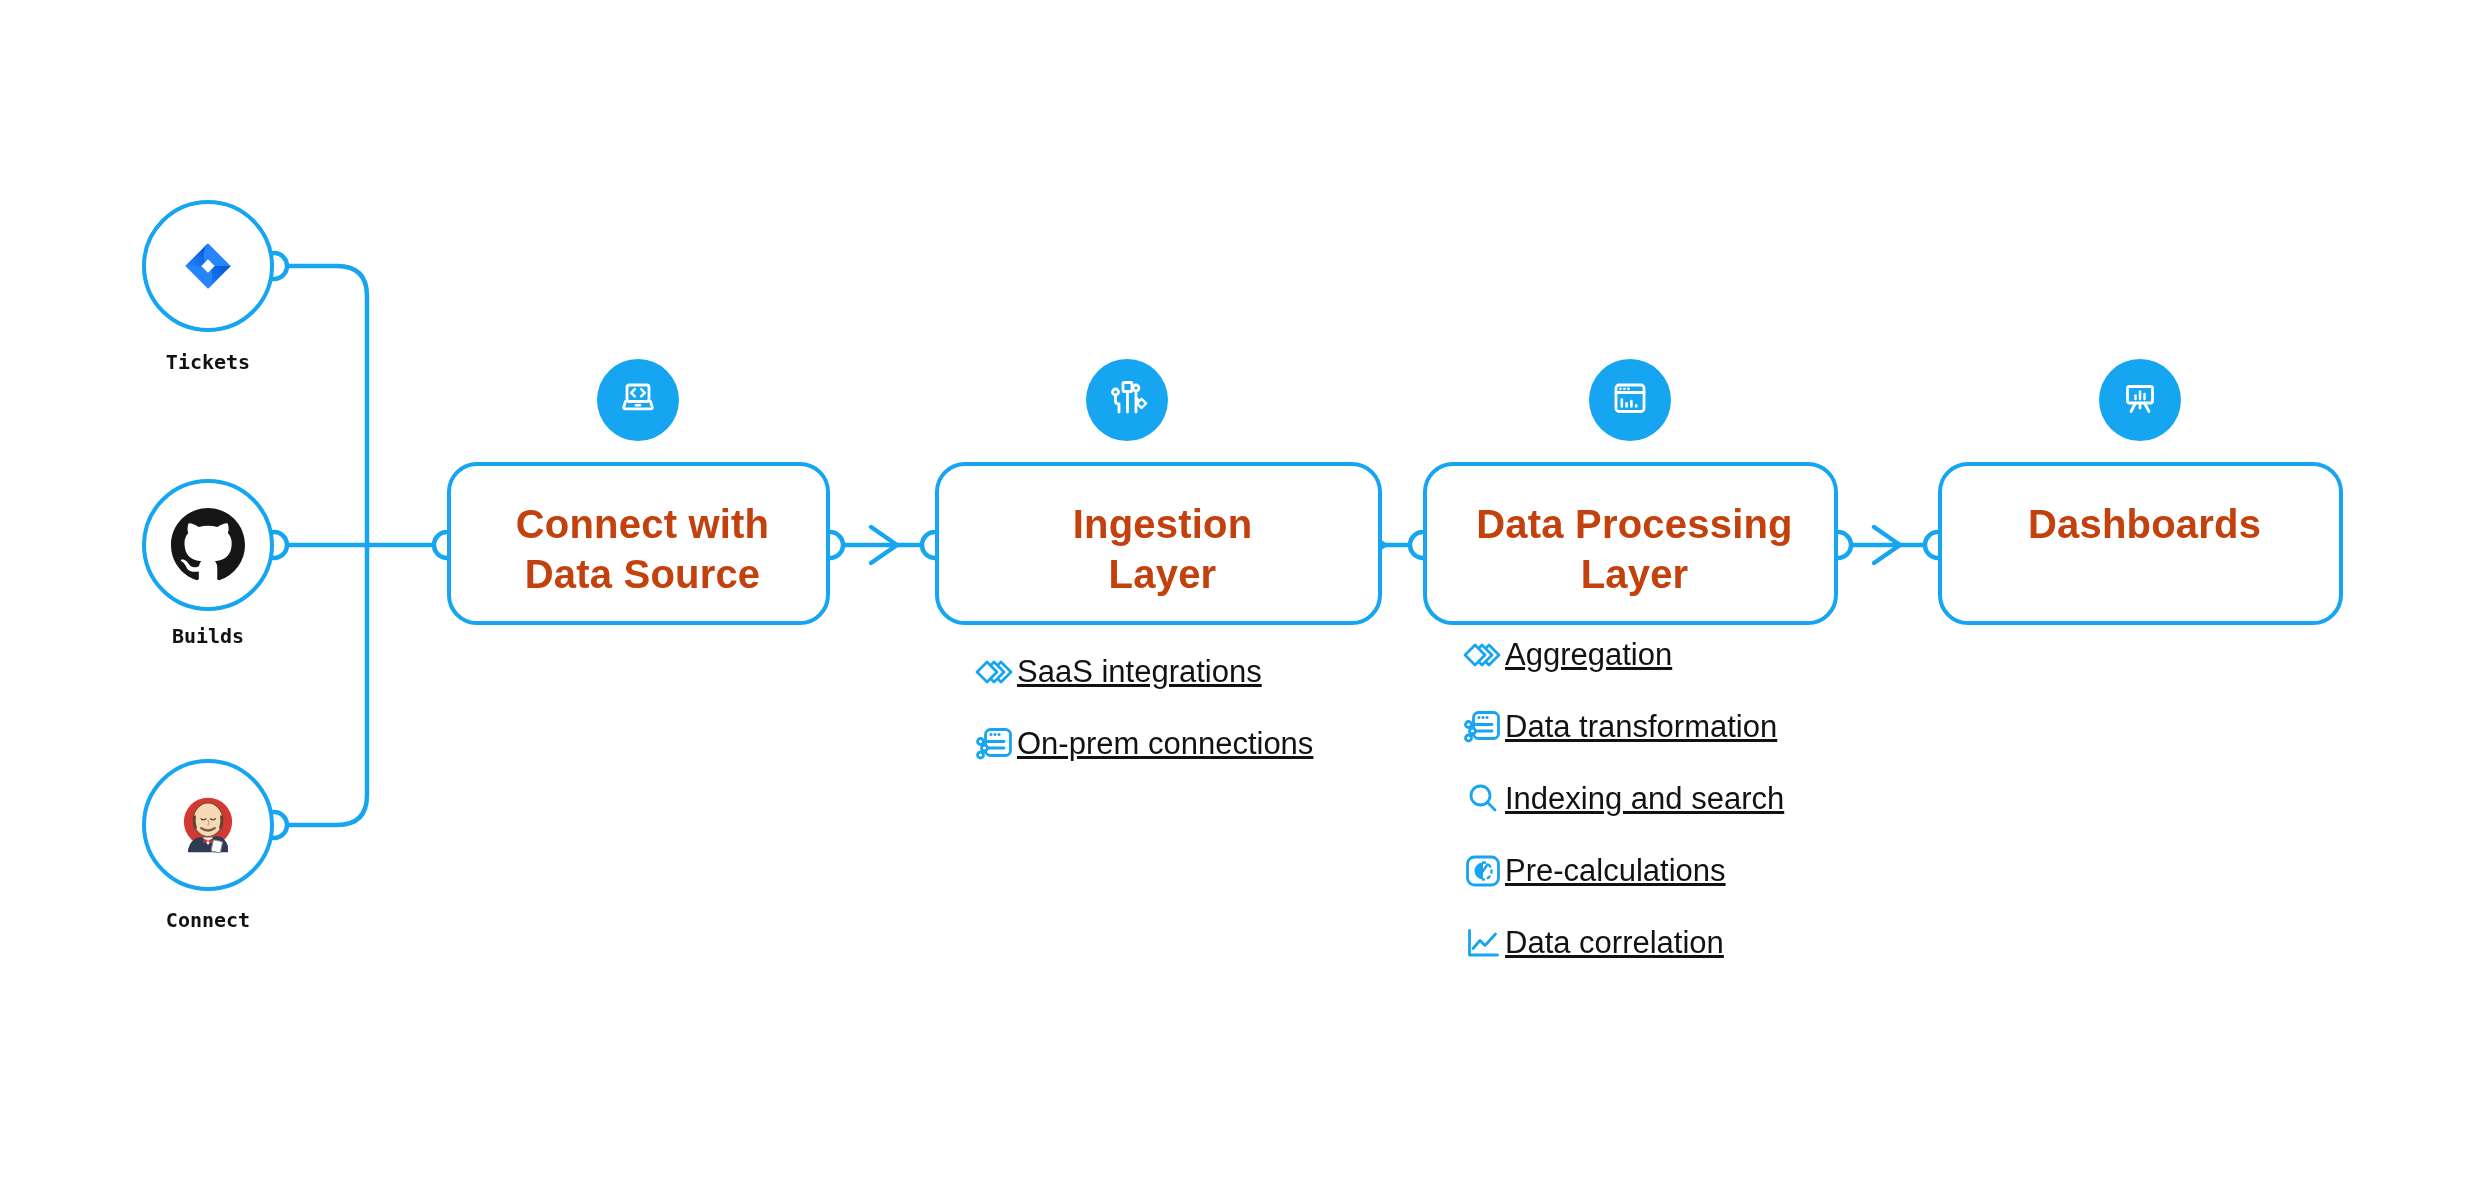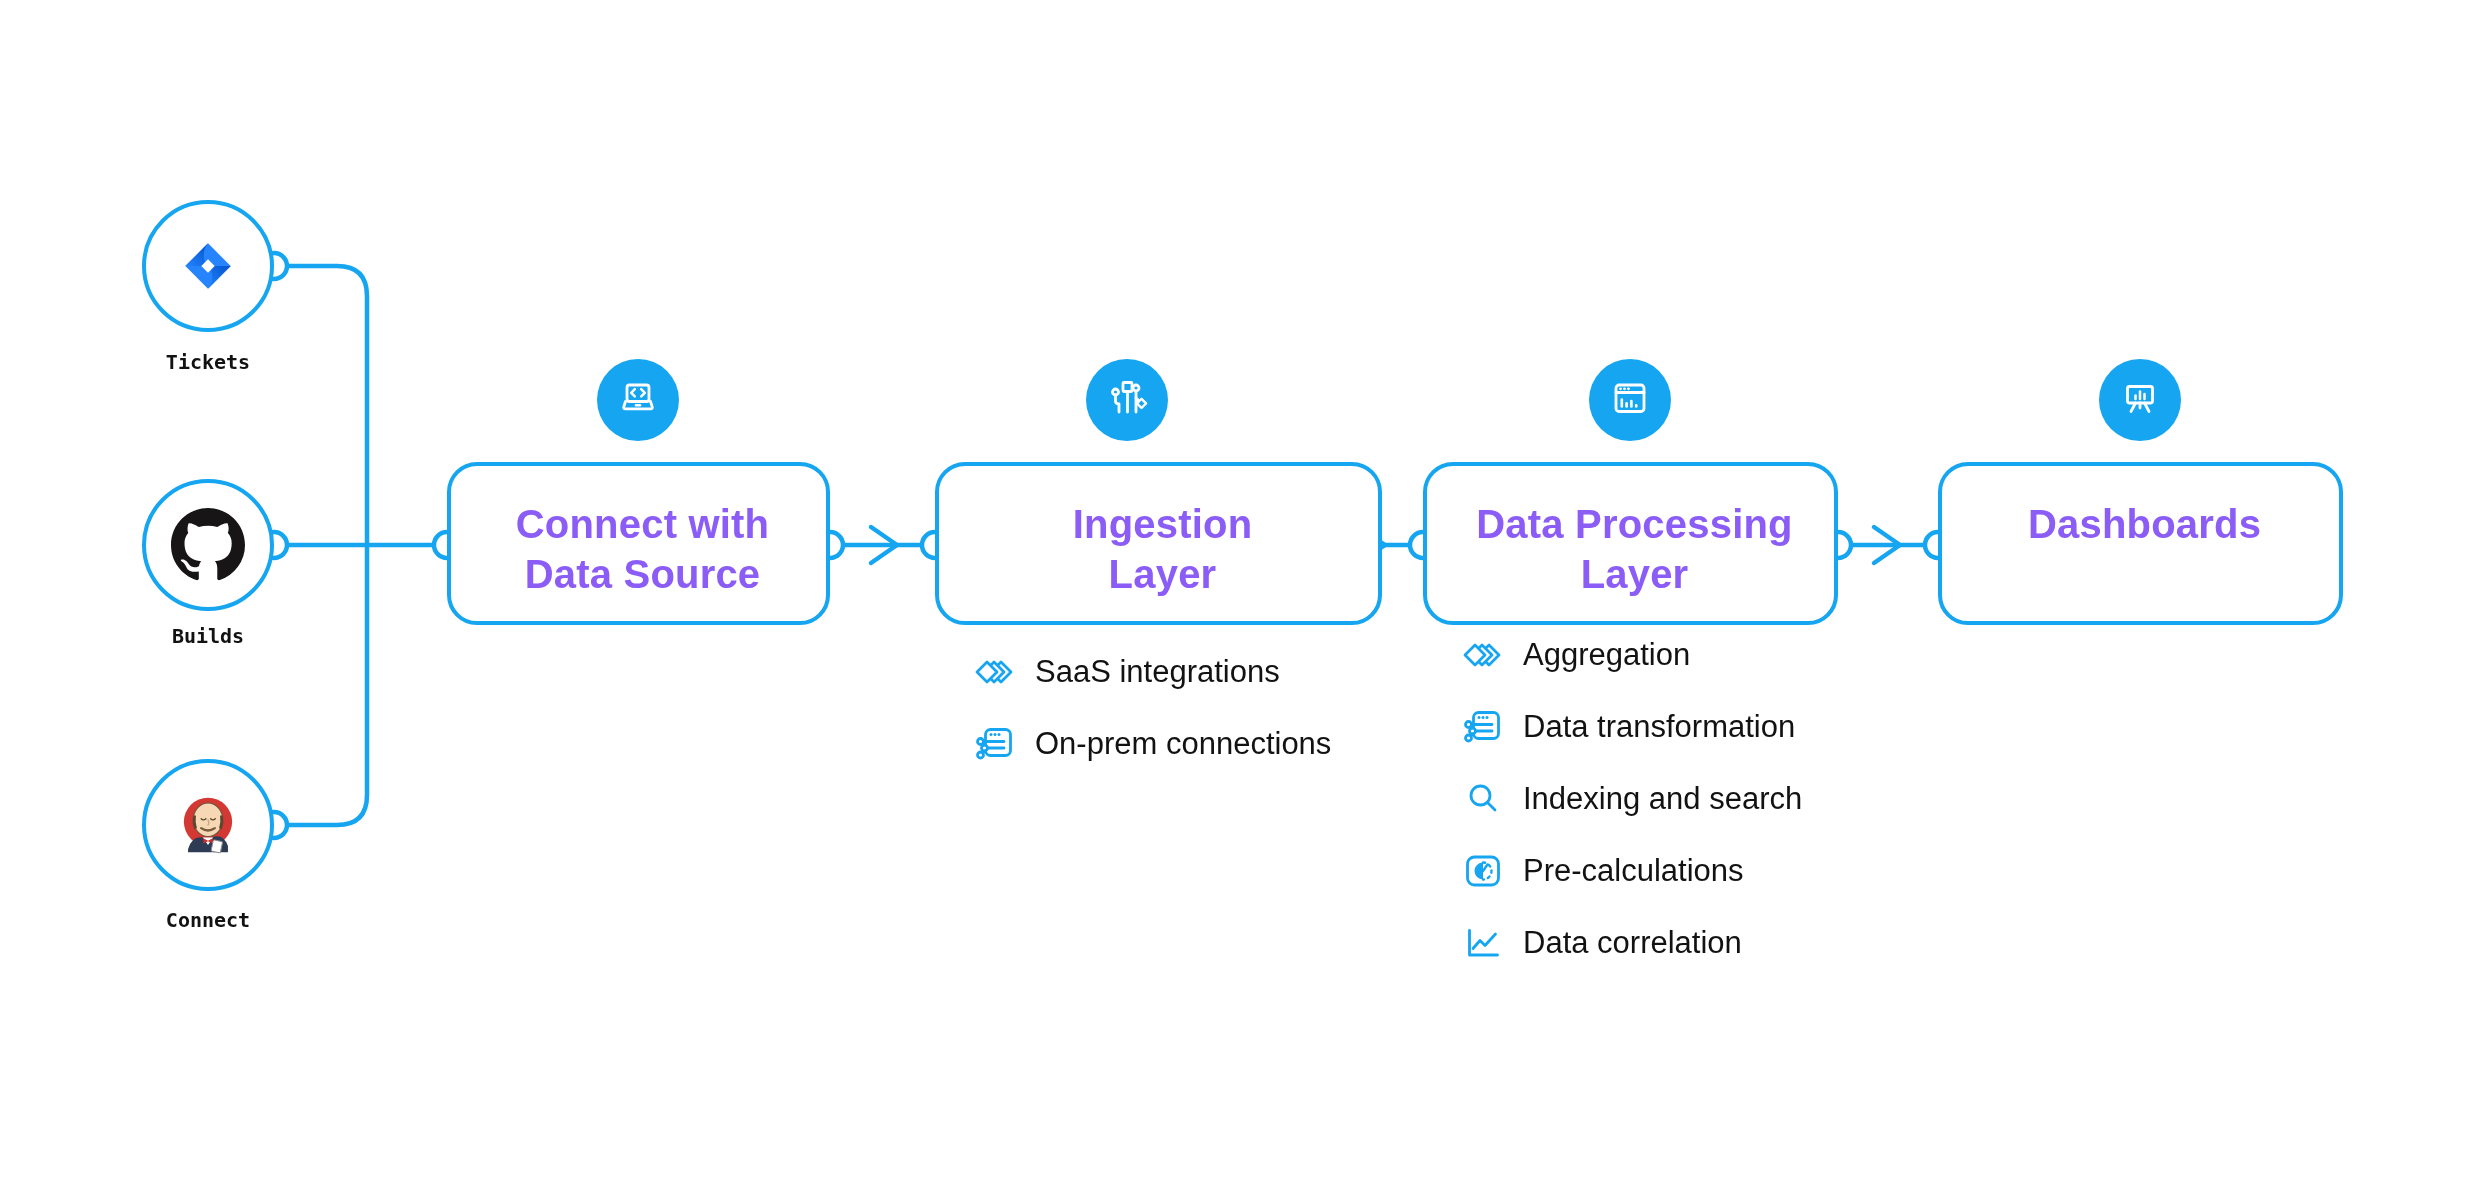--- a/index.html
+++ b/index.html
@@ -22,30 +22,30 @@
 
   
   .stage-box{
     position:absolute;top:462px;height:163px;box-sizing:border-box;background:#fff;
     border:4px solid #16A5F0;border-radius:30px;
     display:flex;align-items:center;justify-content:center;
   }
   .stage-title{transform:translateY(5px);}
   .title-line{
     display:block;height:50px;line-height:50px;text-align:center;
-    font-size:40px;font-weight:700;color:#8b5cf6;letter-spacing:.2px;margin-left:8px;
+    font-size:40px;font-weight:700;color:#c2410c;letter-spacing:.2px;margin-left:8px;
   }
   .stage-icon{
     position:absolute;top:359px;width:82px;height:82px;border-radius:50%;
     background:#16A5F0;display:flex;align-items:center;justify-content:center;
   }
 
   
   .feature-list{position:absolute;display:flex;flex-direction:column;gap:28px;}
-  .feature{display:flex;align-items:center;gap:18px;height:44px;}
+  .feature{display:flex;align-items:center;height:44px;text-decoration:underline;}
   .f-icon{width:44px;height:44px;flex:0 0 44px;}
   .f-label{font-size:31px;color:#121212;white-space:nowrap;}
 </style>
 </head>
 <body>
 
 <div class="canvas">
 
   <svg class="wires" width="2490" height="1182" viewBox="0 0 2490 1182">
     <g fill="none" stroke="#16A5F0" stroke-width="4.5" stroke-linecap="round" stroke-linejoin="round">

